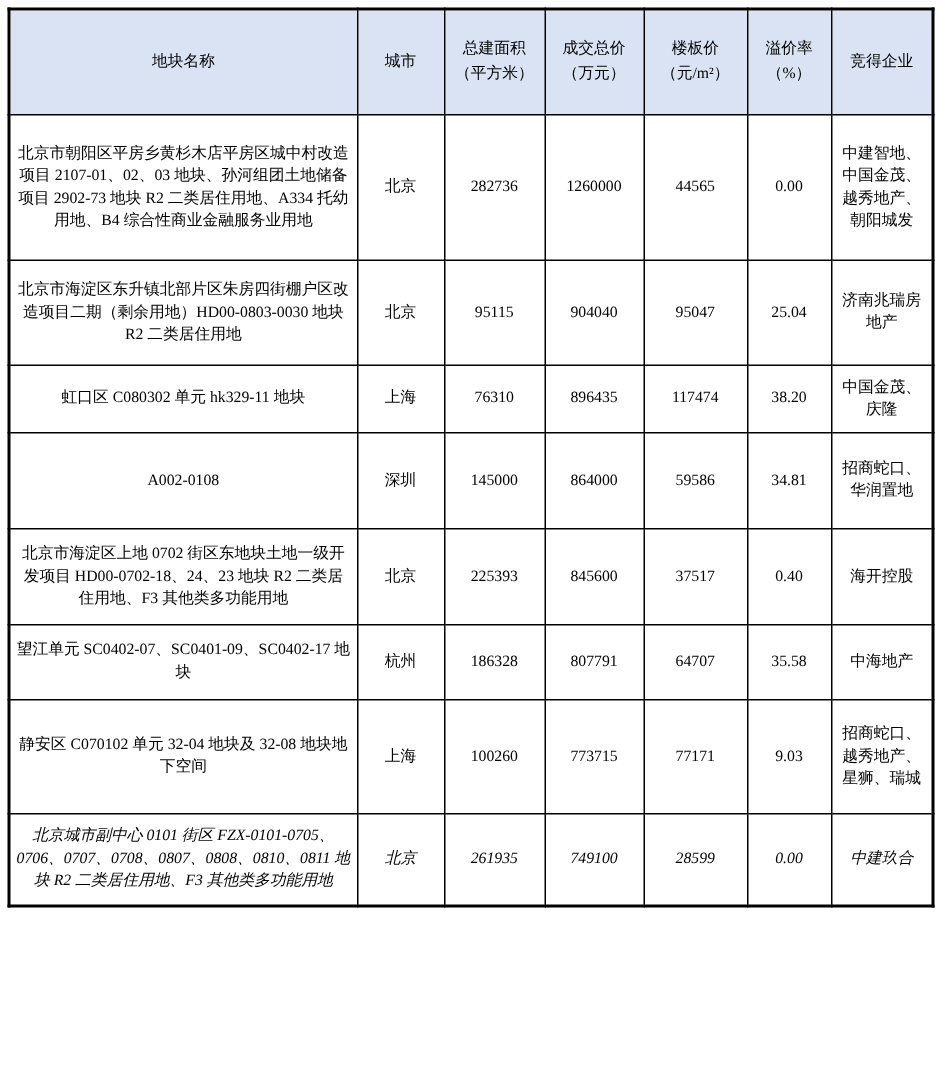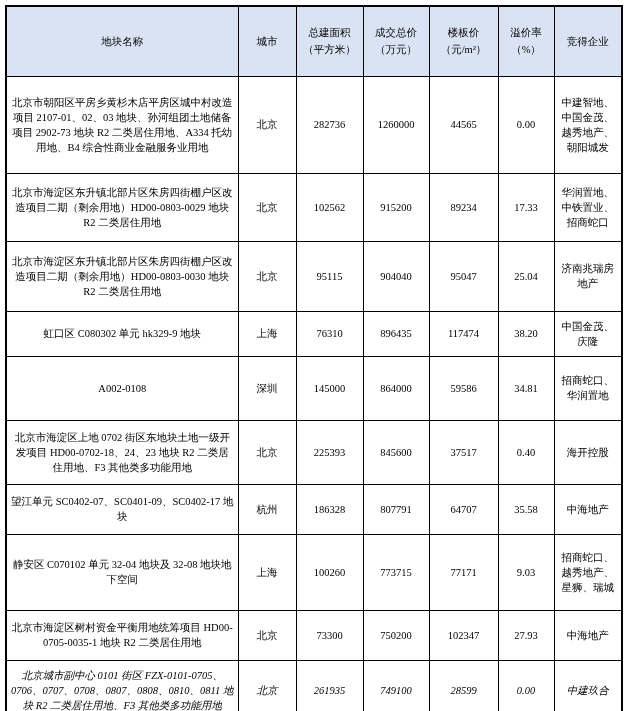--- a/index.html
+++ b/index.html
@@ -66,40 +66,31 @@
     <tbody>
         <tr style="height: 97px;">
           <td>北京市朝阳区平房乡黄杉木店平房区城中村改造项目 2107-01、02、03 地块、孙河组团土地储备项目 2902-73 地块 R2 二类居住用地、A334 托幼用地、B4 综合性商业金融服务业用地</td>
           <td>北京</td>
           <td>282736</td>
           <td>1260000</td>
           <td>44565</td>
           <td>0.00</td>
           <td>中建智地、中国金茂、越秀地产、朝阳城发</td>
         </tr>
-        <tr style="height: 68px;">
-          <td>北京市海淀区东升镇北部片区朱房四街棚户区改造项目二期（剩余用地）HD00-0803-0029 地块 R2 二类居住用地</td>
-          <td>北京</td>
-          <td>102562</td>
-          <td>915200</td>
-          <td>89234</td>
-          <td>17.33</td>
-          <td>华润置地、中铁置业、招商蛇口</td>
-        </tr>
         <tr style="height: 70px;">
           <td>北京市海淀区东升镇北部片区朱房四街棚户区改造项目二期（剩余用地）HD00-0803-0030 地块 R2 二类居住用地</td>
           <td>北京</td>
           <td>95115</td>
           <td>904040</td>
           <td>95047</td>
           <td>25.04</td>
           <td>济南兆瑞房地产</td>
         </tr>
         <tr style="height: 45px;">
-          <td>虹口区 C080302 单元 hk329-9 地块</td>
+          <td>虹口区 C080302 单元 hk329-11 地块</td>
           <td>上海</td>
           <td>76310</td>
           <td>896435</td>
           <td>117474</td>
           <td>38.20</td>
           <td>中国金茂、庆隆</td>
         </tr>
         <tr style="height: 64px;">
           <td>A002-0108</td>
           <td>深圳</td>
@@ -129,29 +120,20 @@
         </tr>
         <tr style="height: 76px;">
           <td>静安区 C070102 单元 32-04 地块及 32-08 地块地下空间</td>
           <td>上海</td>
           <td>100260</td>
           <td>773715</td>
           <td>77171</td>
           <td>9.03</td>
           <td>招商蛇口、越秀地产、星狮、瑞城</td>
         </tr>
-        <tr style="height: 50px;">
-          <td>北京市海淀区树村资金平衡用地统筹项目 HD00-0705-0035-1 地块 R2 二类居住用地</td>
-          <td>北京</td>
-          <td>73300</td>
-          <td>750200</td>
-          <td>102347</td>
-          <td>27.93</td>
-          <td>中海地产</td>
-        </tr>
         <tr style="height: 62px; font-style: italic;">
           <td>北京城市副中心 0101 街区 FZX-0101-0705、0706、0707、0708、0807、0808、0810、0811 地块 R2 二类居住用地、F3 其他类多功能用地</td>
           <td>北京</td>
           <td>261935</td>
           <td>749100</td>
           <td>28599</td>
           <td>0.00</td>
           <td>中建玖合</td>
         </tr>
       </tbody>

